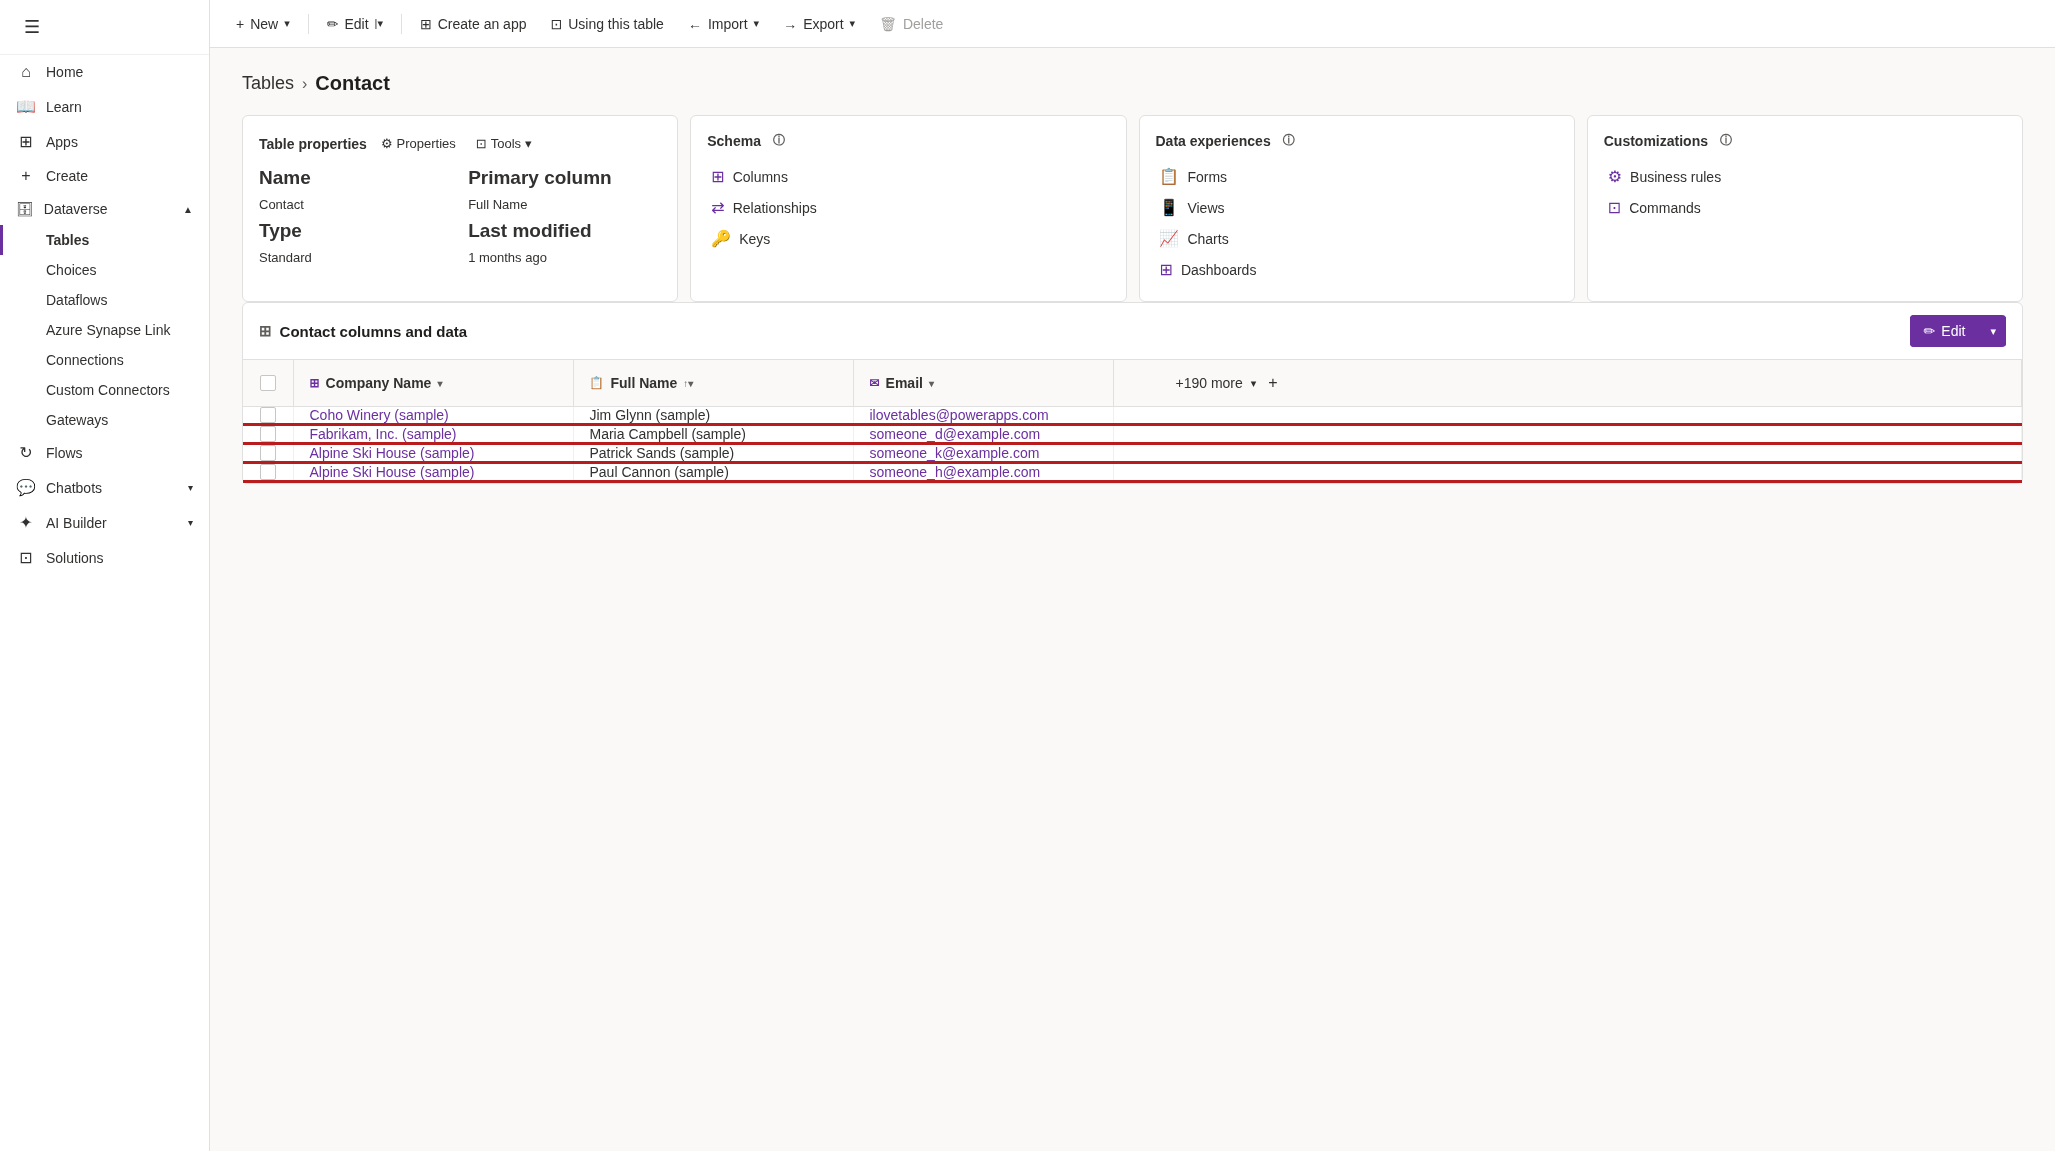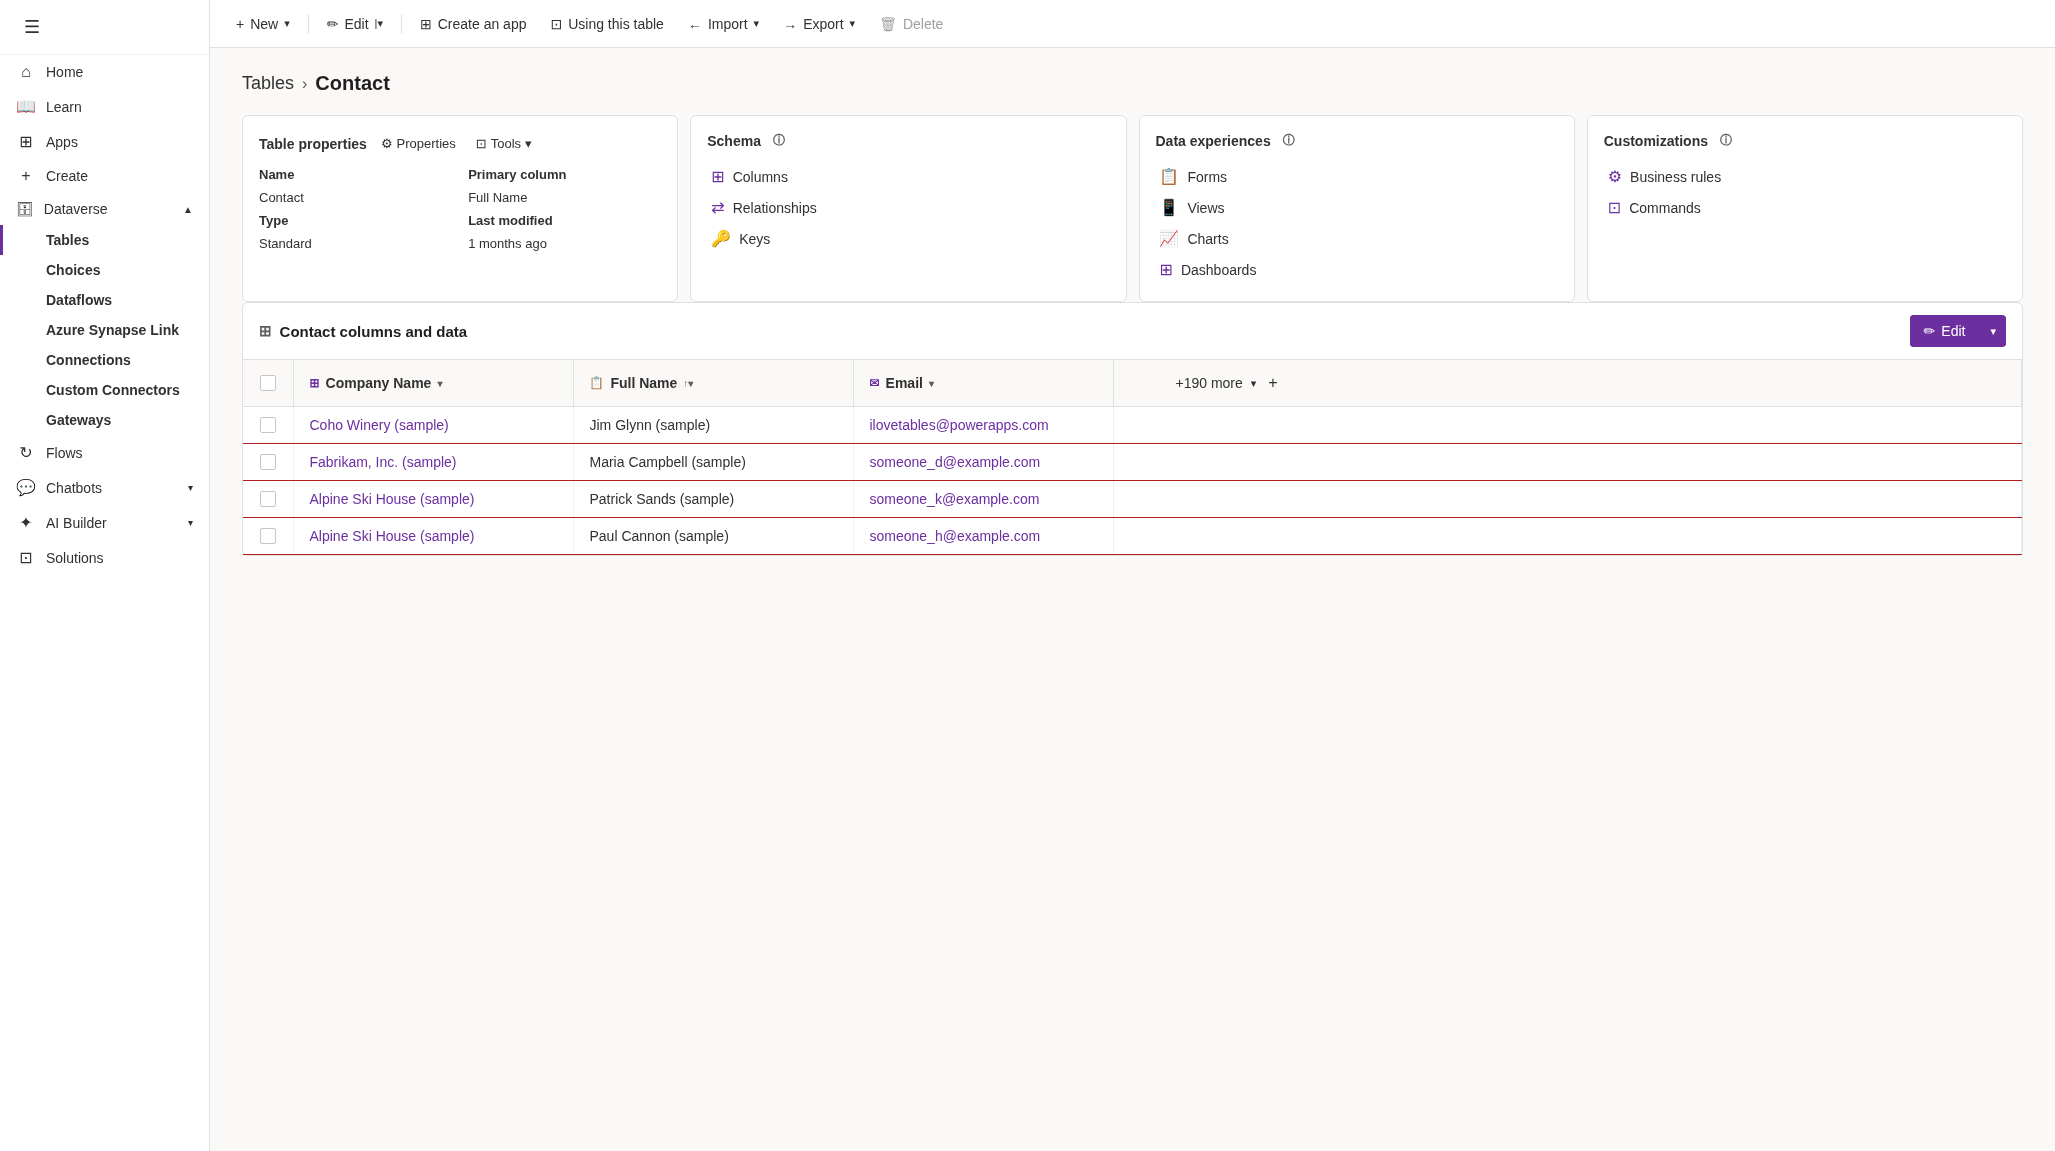--- a/index.html
+++ b/index.html
@@ -37,21 +37,20 @@
       padding: 8px 16px;
       cursor: pointer;
       font-size: 14px;
       color: #323130;
     }
     .sidebar-sub-item {
       padding: 7px 16px 7px 46px;
       cursor: pointer;
       font-size: 14px;
       color: #323130;
-      font-weight: bold;
     }
     .sidebar-sub-item.active {
       font-weight: 600;
       border-left: 3px solid #6b2fa0;
       padding-left: 43px;
     }
     .chevron { font-size: 10px; }
 
     
     .main {
@@ -145,21 +144,21 @@
       border: none;
       padding: 4px 6px;
       border-radius: 4px;
     }
     .card-prop-row {
       display: grid;
       grid-template-columns: 1fr 1fr;
       gap: 8px 16px;
       margin-top: 8px;
     }
-    .card-prop-label { font-weight: 600; font-size: 13px; color: #323130; }
+    .card-prop-label { font-weight: 600; font-size: 19px; color: #323130; }
     .card-prop-value { font-size: 13px; color: #323130; }
     .card-link {
       display: flex;
       align-items: center;
       gap: 8px;
       padding: 6px 4px;
       color: #323130;
       font-size: 14px;
       cursor: pointer;
       border-radius: 4px;
@@ -228,23 +227,23 @@
     .data-table th {
       border-bottom: 1px solid #e0e0e0;
       border-right: 1px solid #e0e0e0;
       padding: 10px 16px;
       text-align: left;
       font-weight: 600;
       background: #faf9f8;
       color: #323130;
     }
     .data-table td {
-      border-bottom: 1px solid #b91c1c;
+      border-bottom: 3px solid #b91c1c;
       border-right: 1px solid #f0f0f0;
-      padding: 10px 16px;
+      padding: 0 16px;
       color: #323130;
     }
     .col-checkbox { width: 50px; }
     .col-company { width: 280px; }
     .col-fullname { width: 280px; }
     .col-email { width: 260px; }
     .col-more { }
     .th-content {
       display: flex;
       align-items: center;

